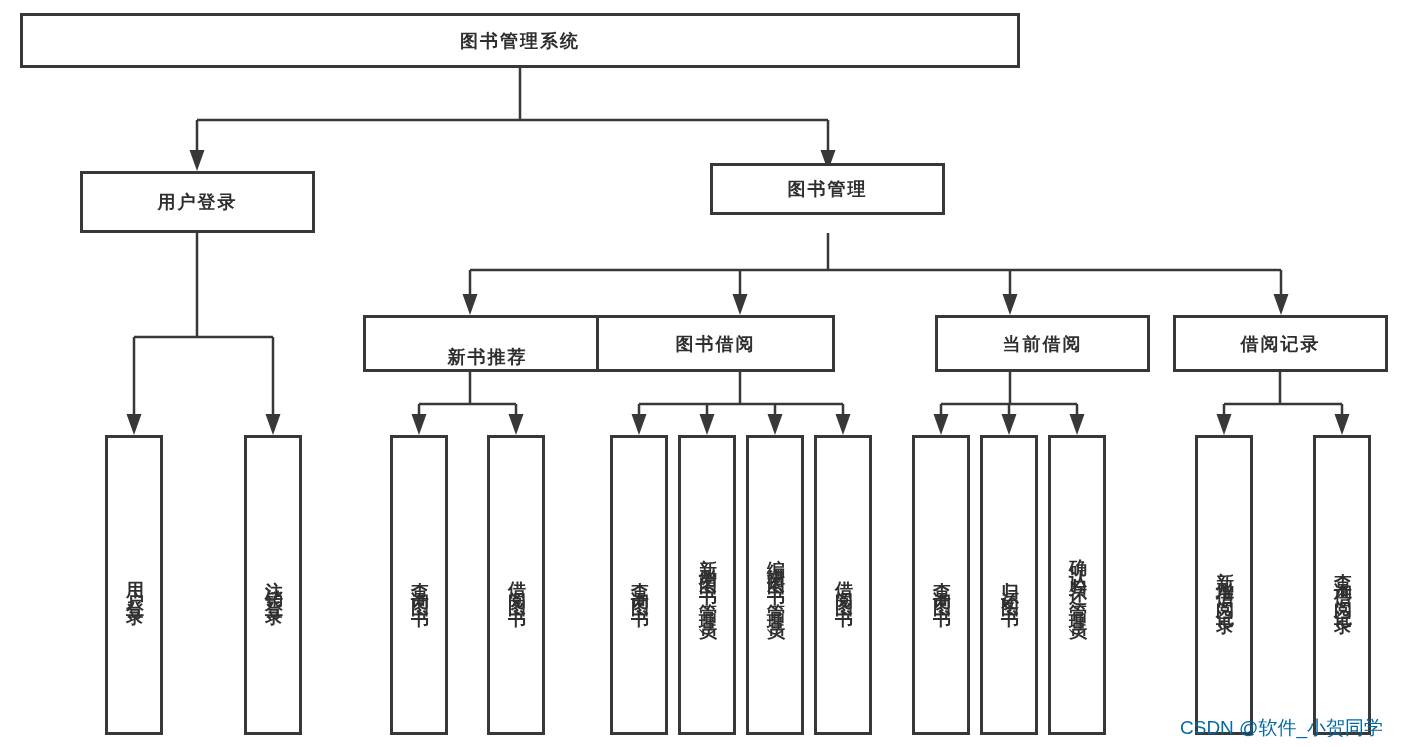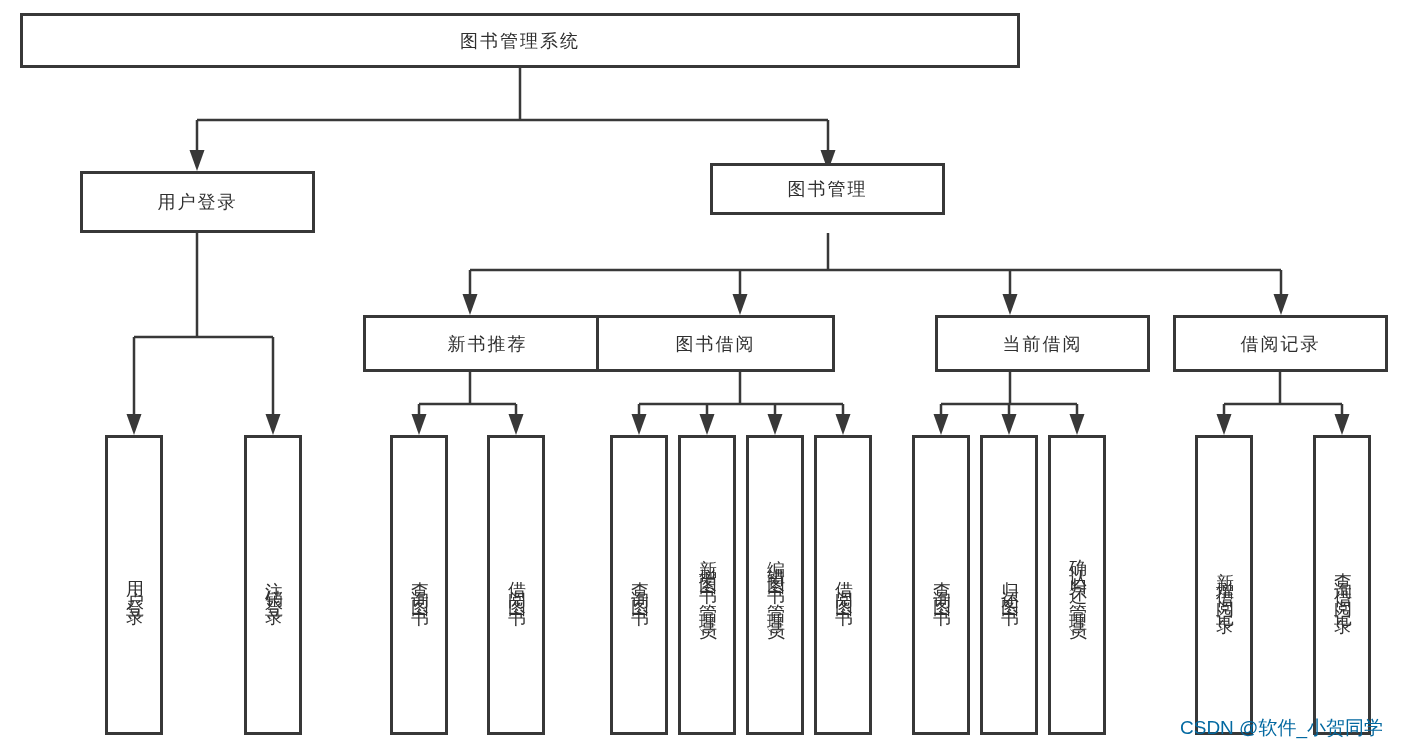--- a/index.html
+++ b/index.html
@@ -4,33 +4,33 @@
 <style>
   html,body{margin:0;padding:0;background:#ffffff;}
   #canvas{
     position:relative;width:1405px;height:747px;overflow:hidden;background:#ffffff;
     font-family:"Liberation Sans","DejaVu Sans",sans-serif;color:#2f2f2f;
   }
   #wires{position:absolute;left:0;top:0;z-index:1;}
   .node{
     position:absolute;z-index:2;background:#ffffff;border:3px solid #383838;
     box-sizing:border-box;display:flex;align-items:center;justify-content:center;
-    font-size:18px;letter-spacing:2px;color:#2f2f2f;white-space:nowrap;
+    font-size:18px;letter-spacing:2px;color:#2f2f2f;white-space:nowrap;font-weight:bold;
   }
   .vnode{
     writing-mode:vertical-rl;text-orientation:mixed;
     letter-spacing:9px;font-size:18px;line-height:1.1;white-space:normal;
   }
   
   #n-root{left:20px;top:13px;width:1000px;height:55px;}
   
   #n-l2a{left:80px;top:171px;width:235px;height:62px;}
   #n-l2b{left:710px;top:163px;width:235px;height:52px;}
   
-  #n-l3a{left:363px;top:315px;width:249px;height:57px;}
+  #n-l3a{left:363px;top:315px;width:249px;height:57px;align-items:flex-end;}
   #n-l3b{left:596px;top:315px;width:239px;height:57px;}
   #n-l3c{left:903px;top:315px;width:215px;height:57px;margin-left:32px;}
   #n-l3d{left:1173px;top:315px;width:215px;height:57px;}
   
   .leaf{top:435px;width:58px;height:300px;}
   #n-a1{left:105px;} #n-a2{left:244px;}
   #n-b1{left:390px;} #n-b2{left:487px;}
   #n-c1{left:610px;} #n-c2{left:678px;} #n-c3{left:746px;} #n-c4{left:814px;}
   #n-d1{left:912px;} #n-d2{left:980px;} #n-d3{left:1048px;}
   #n-e1{left:1195px;} #n-e2{left:1313px;}

